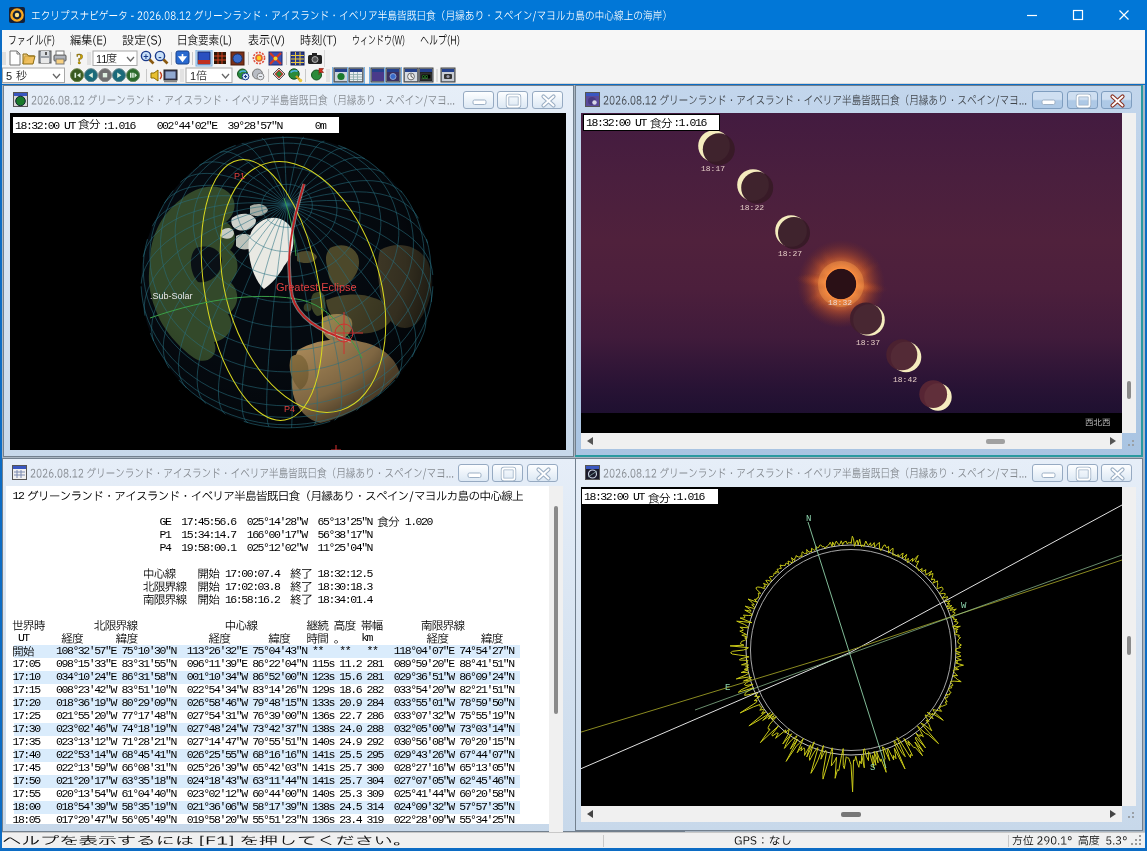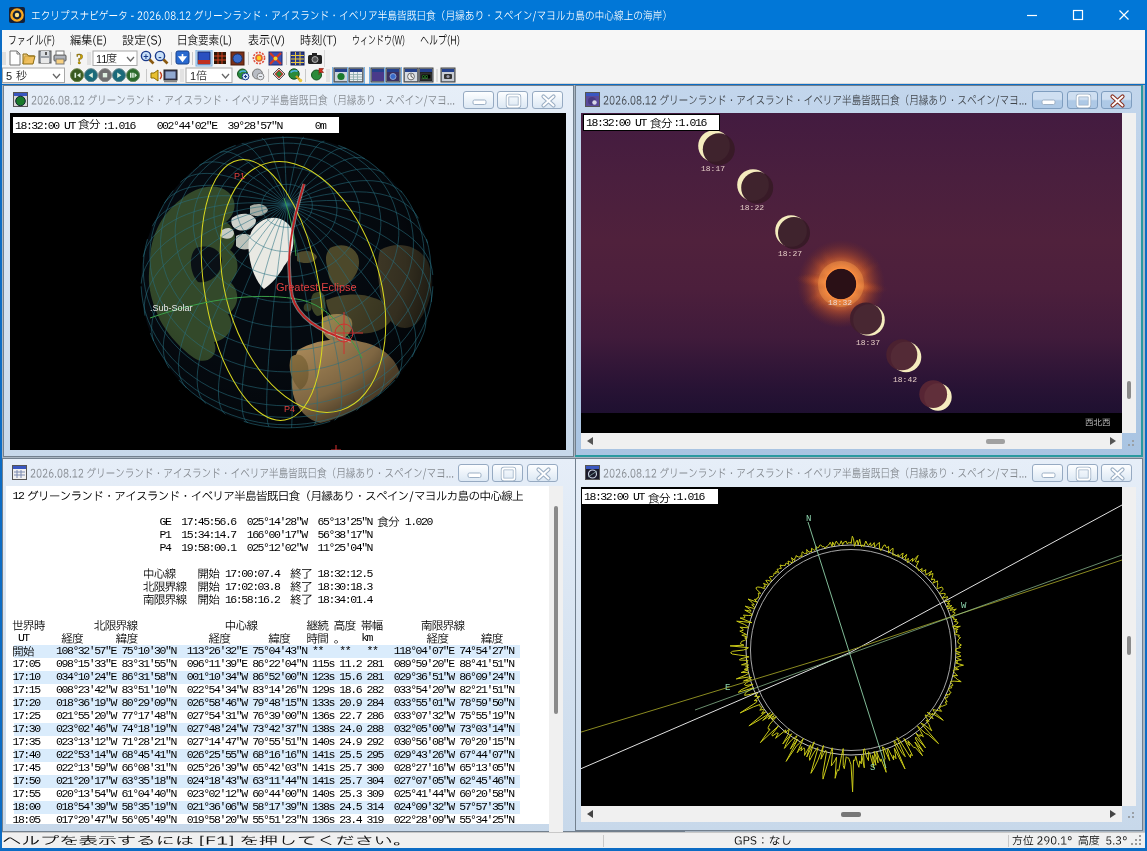--- a/index.html
+++ b/index.html
@@ -384,21 +384,21 @@
             <path d="M304 184 C291 226 285 260 292 296 C298 318 320 332 351 341" fill="none" stroke="#c02020" stroke-width="1.8"></path>
             <g fill="none" stroke="#d03030" stroke-width="1">
               <circle cx="344" cy="333" r="9"></circle>
               <path d="M344 312 V354 M325 333 H363 M336 445 v10 M331 450 h10"></path>
             </g>
           </g>
         </svg>
         <div class="glabel" style="left:224px;top:58px;font-size:9px;color:#e04040">P1</div>
         <div class="glabel" style="left:266px;top:168px;font-size:11px;color:#e04040">Greatest Eclipse</div>
         <div class="glabel" style="left:274px;top:291px;font-size:9px;color:#e04040">P4</div>
-        <div class="glabel" style="left:140px;top:190px;font-size:9px;color:#e8e8e8">.Sub-Solar</div>
+        <div class="glabel" style="left:140px;top:178px;font-size:9px;color:#e8e8e8">.Sub-Solar</div>
       </div>
       <div class="strip" style="left:8px;top:30px;width:328px;height:18px;z-index:5">
         <div class="striptext mono" style="left:2px;top:0.5px">18:32:00 UT     :1.016    002°44'02"E  39°28'57"N      0m</div>
       </div>
     </div>
     <div class="child act" style="left:575px;top:85px;width:568px;height:372px">
       <div class="ctb">
         <div class="cico"><svg width="15" height="15">
             <rect x="0.5" y="0.5" width="14" height="14" fill="#5a4a9a" stroke="#555"></rect>
             <rect x="1" y="1" width="13" height="3" fill="#3a57c0"></rect>

